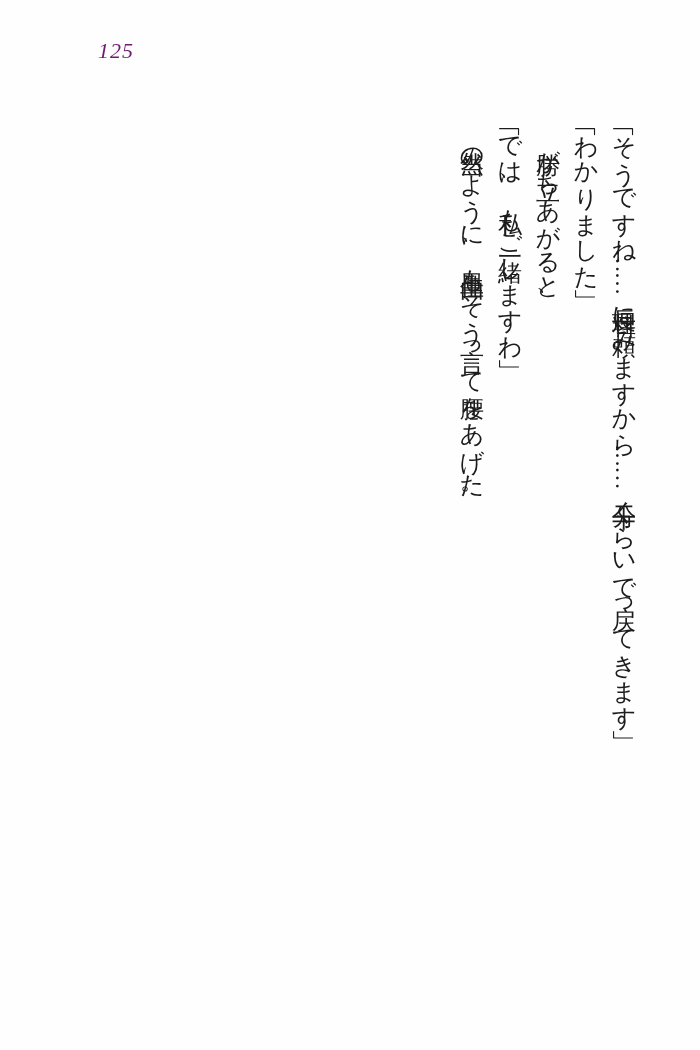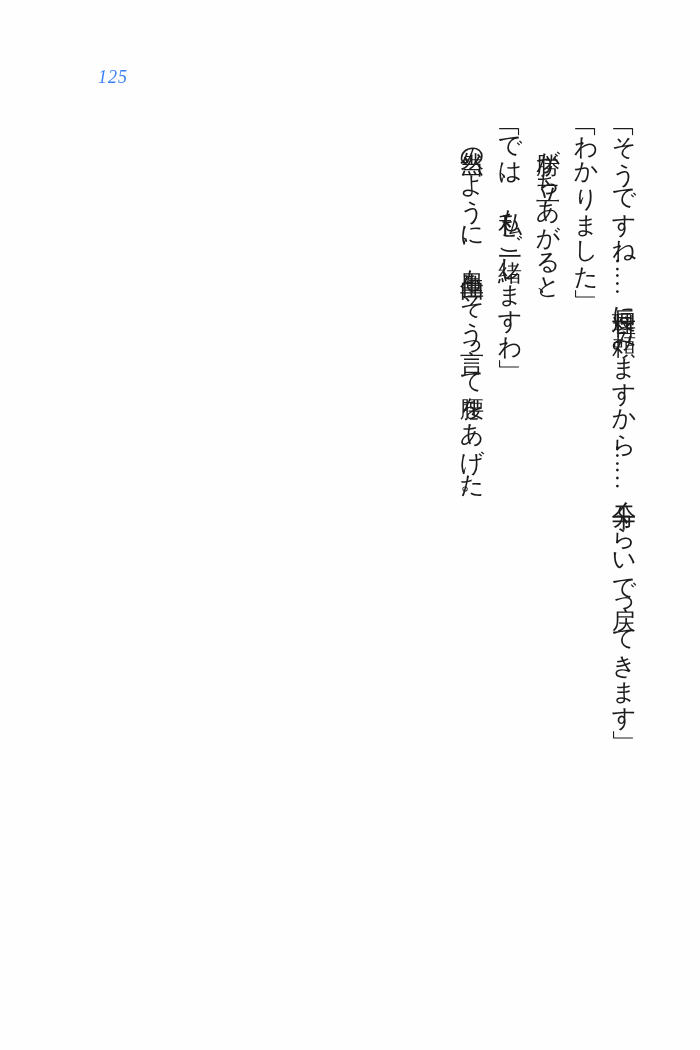--- a/index.html
+++ b/index.html
@@ -10,25 +10,25 @@
   .page {
     position: relative;
     width: 700px;
     height: 1050px;
     background: #fefefe;
     overflow: hidden;
     font-family: "Liberation Serif", "DejaVu Serif", serif;
   }
   .page-number {
     position: absolute;
-    top: 67px;
+    top: 38px;
     left: 98px;
-    font-size: 18px;
+    font-size: 22px;
     font-style: italic;
-    color: #3b82f6;
+    color: #701a75;
     letter-spacing: 1px;
   }
   .text-block {
     position: absolute;
     top: 121px;
     right: 57px;
     height: 820px;
     writing-mode: vertical-rl;
     text-orientation: mixed;
     font-size: 24px;

